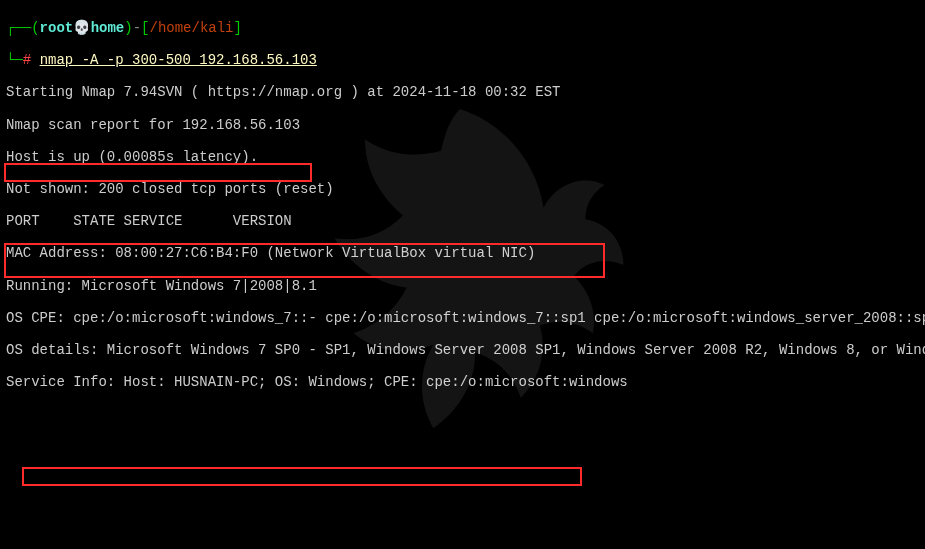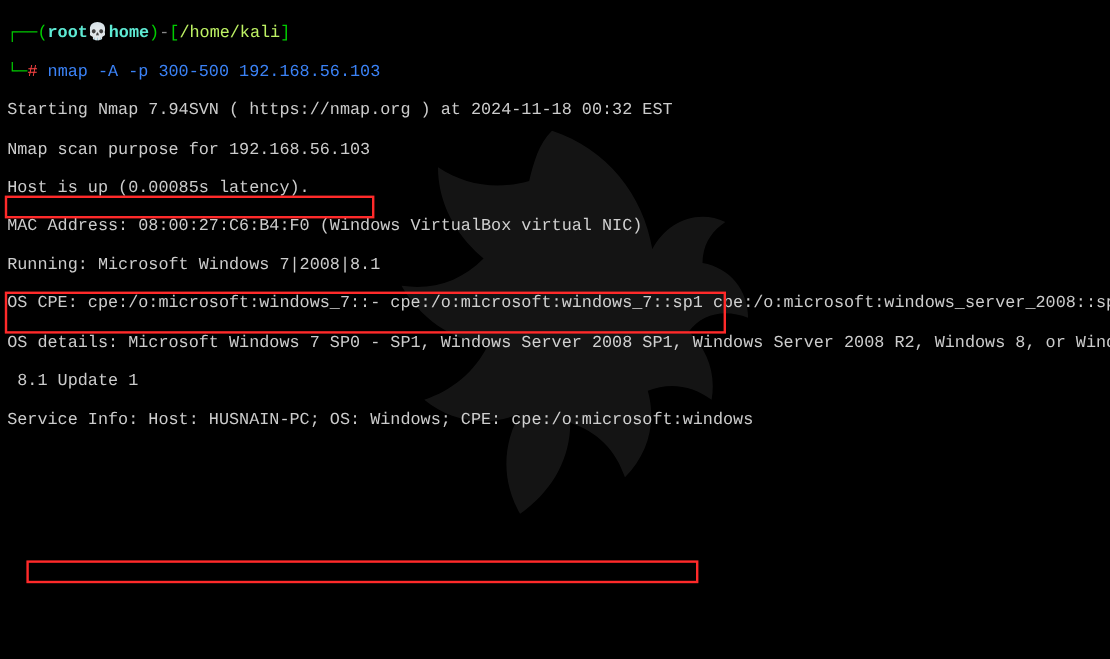--- a/index.html
+++ b/index.html
@@ -17,23 +17,23 @@
   }
   .term {
     padding: 4px 6px;
     white-space: pre;
   }
   .prompt-user   { color: #5eead4; font-weight: bold; }
   .prompt-sym    { color: #ff4444; }
   .prompt-paren  { color: #00cc00; }
   .prompt-dash   { color: #888; }
   .prompt-brkt   { color: #00cc00; }
-  .prompt-path   { color: #bef264; }
+  .prompt-path   { color: #c2410c; }
   .prompt-hash   { color: #ff4444; }
-  .cmd           { color: #3b82f6; }
+  .cmd           { color: #fef9c3; text-decoration: underline; }
   .out           { color: #ccc; font-family: Liberation Mono, monospace; }
 
   .hl {
     border: 2px solid #ff2a2a;
     position: absolute;
     pointer-events: none;
     box-sizing: border-box;
   }
 
   #dragon {
@@ -50,27 +50,28 @@
 <body>
 
 <svg id="dragon" viewBox="0 0 100 100" preserveAspectRatio="xMidYMid meet">
   <path fill="#fff" d="M50 5c12 4 20 14 22 26 3-6 10-9 16-6-3 2-5 5-5 9 6 1 10 6 10 12-5-2-10-1-13 3 4 4 6 9 5 15-4-3-9-4-14-2 2 7 0 14-5 19-2-6-6-10-12-12 0 8-4 15-11 20-4-7-4-15 0-22-7 3-15 2-21-3 6-2 11-6 14-12-8-1-15-6-19-13 7 1 13-1 18-6-6-5-10-12-10-20 6 4 13 5 20 3C46 12 47 8 50 5z"></path>
 </svg>
 
 <div class="term">
 <div><span class="prompt-paren">┌──(</span><span class="prompt-user">root</span><span class="prompt-sym">💀</span><span class="prompt-user">home</span><span class="prompt-paren">)</span><span class="prompt-dash">-</span><span class="prompt-brkt">[</span><span class="prompt-path">/home/kali</span><span class="prompt-brkt">]</span></div>
 <div><span class="prompt-paren">└─</span><span class="prompt-hash">#</span> <span class="cmd">nmap -A -p 300-500 192.168.56.103</span></div>
 <div class="out">Starting Nmap 7.94SVN ( https://nmap.org ) at 2024-11-18 00:32 EST</div>
-<div class="out">Nmap scan purpose for 192.168.56.103</div>
+<div class="out">Nmap scan report for 192.168.56.103</div>
 <div class="out">Host is up (0.00085s latency).</div>
-<div class="out">MAC Address: 08:00:27:C6:B4:F0 (Windows VirtualBox virtual NIC)</div>
+<div class="out">Not shown: 200 closed tcp ports (reset)</div>
+<div class="out">PORT    STATE SERVICE      VERSION</div>
+<div class="out">MAC Address: 08:00:27:C6:B4:F0 (Network VirtualBox virtual NIC)</div>
 <div class="out">Running: Microsoft Windows 7|2008|8.1</div>
 <div class="out">OS CPE: cpe:/o:microsoft:windows_7::- cpe:/o:microsoft:windows_7::sp1 cpe:/o:microsoft:windows_server_2008::sp1 cp</div>
 <div class="out">OS details: Microsoft Windows 7 SP0 - SP1, Windows Server 2008 SP1, Windows Server 2008 R2, Windows 8, or Windows</div>
-<div class="out"> 8.1 Update 1</div>
 <div class="out">Service Info: Host: HUSNAIN-PC; OS: Windows; CPE: cpe:/o:microsoft:windows</div>
 <div class="out"></div>
 
 
 
 
 
 
 
 

